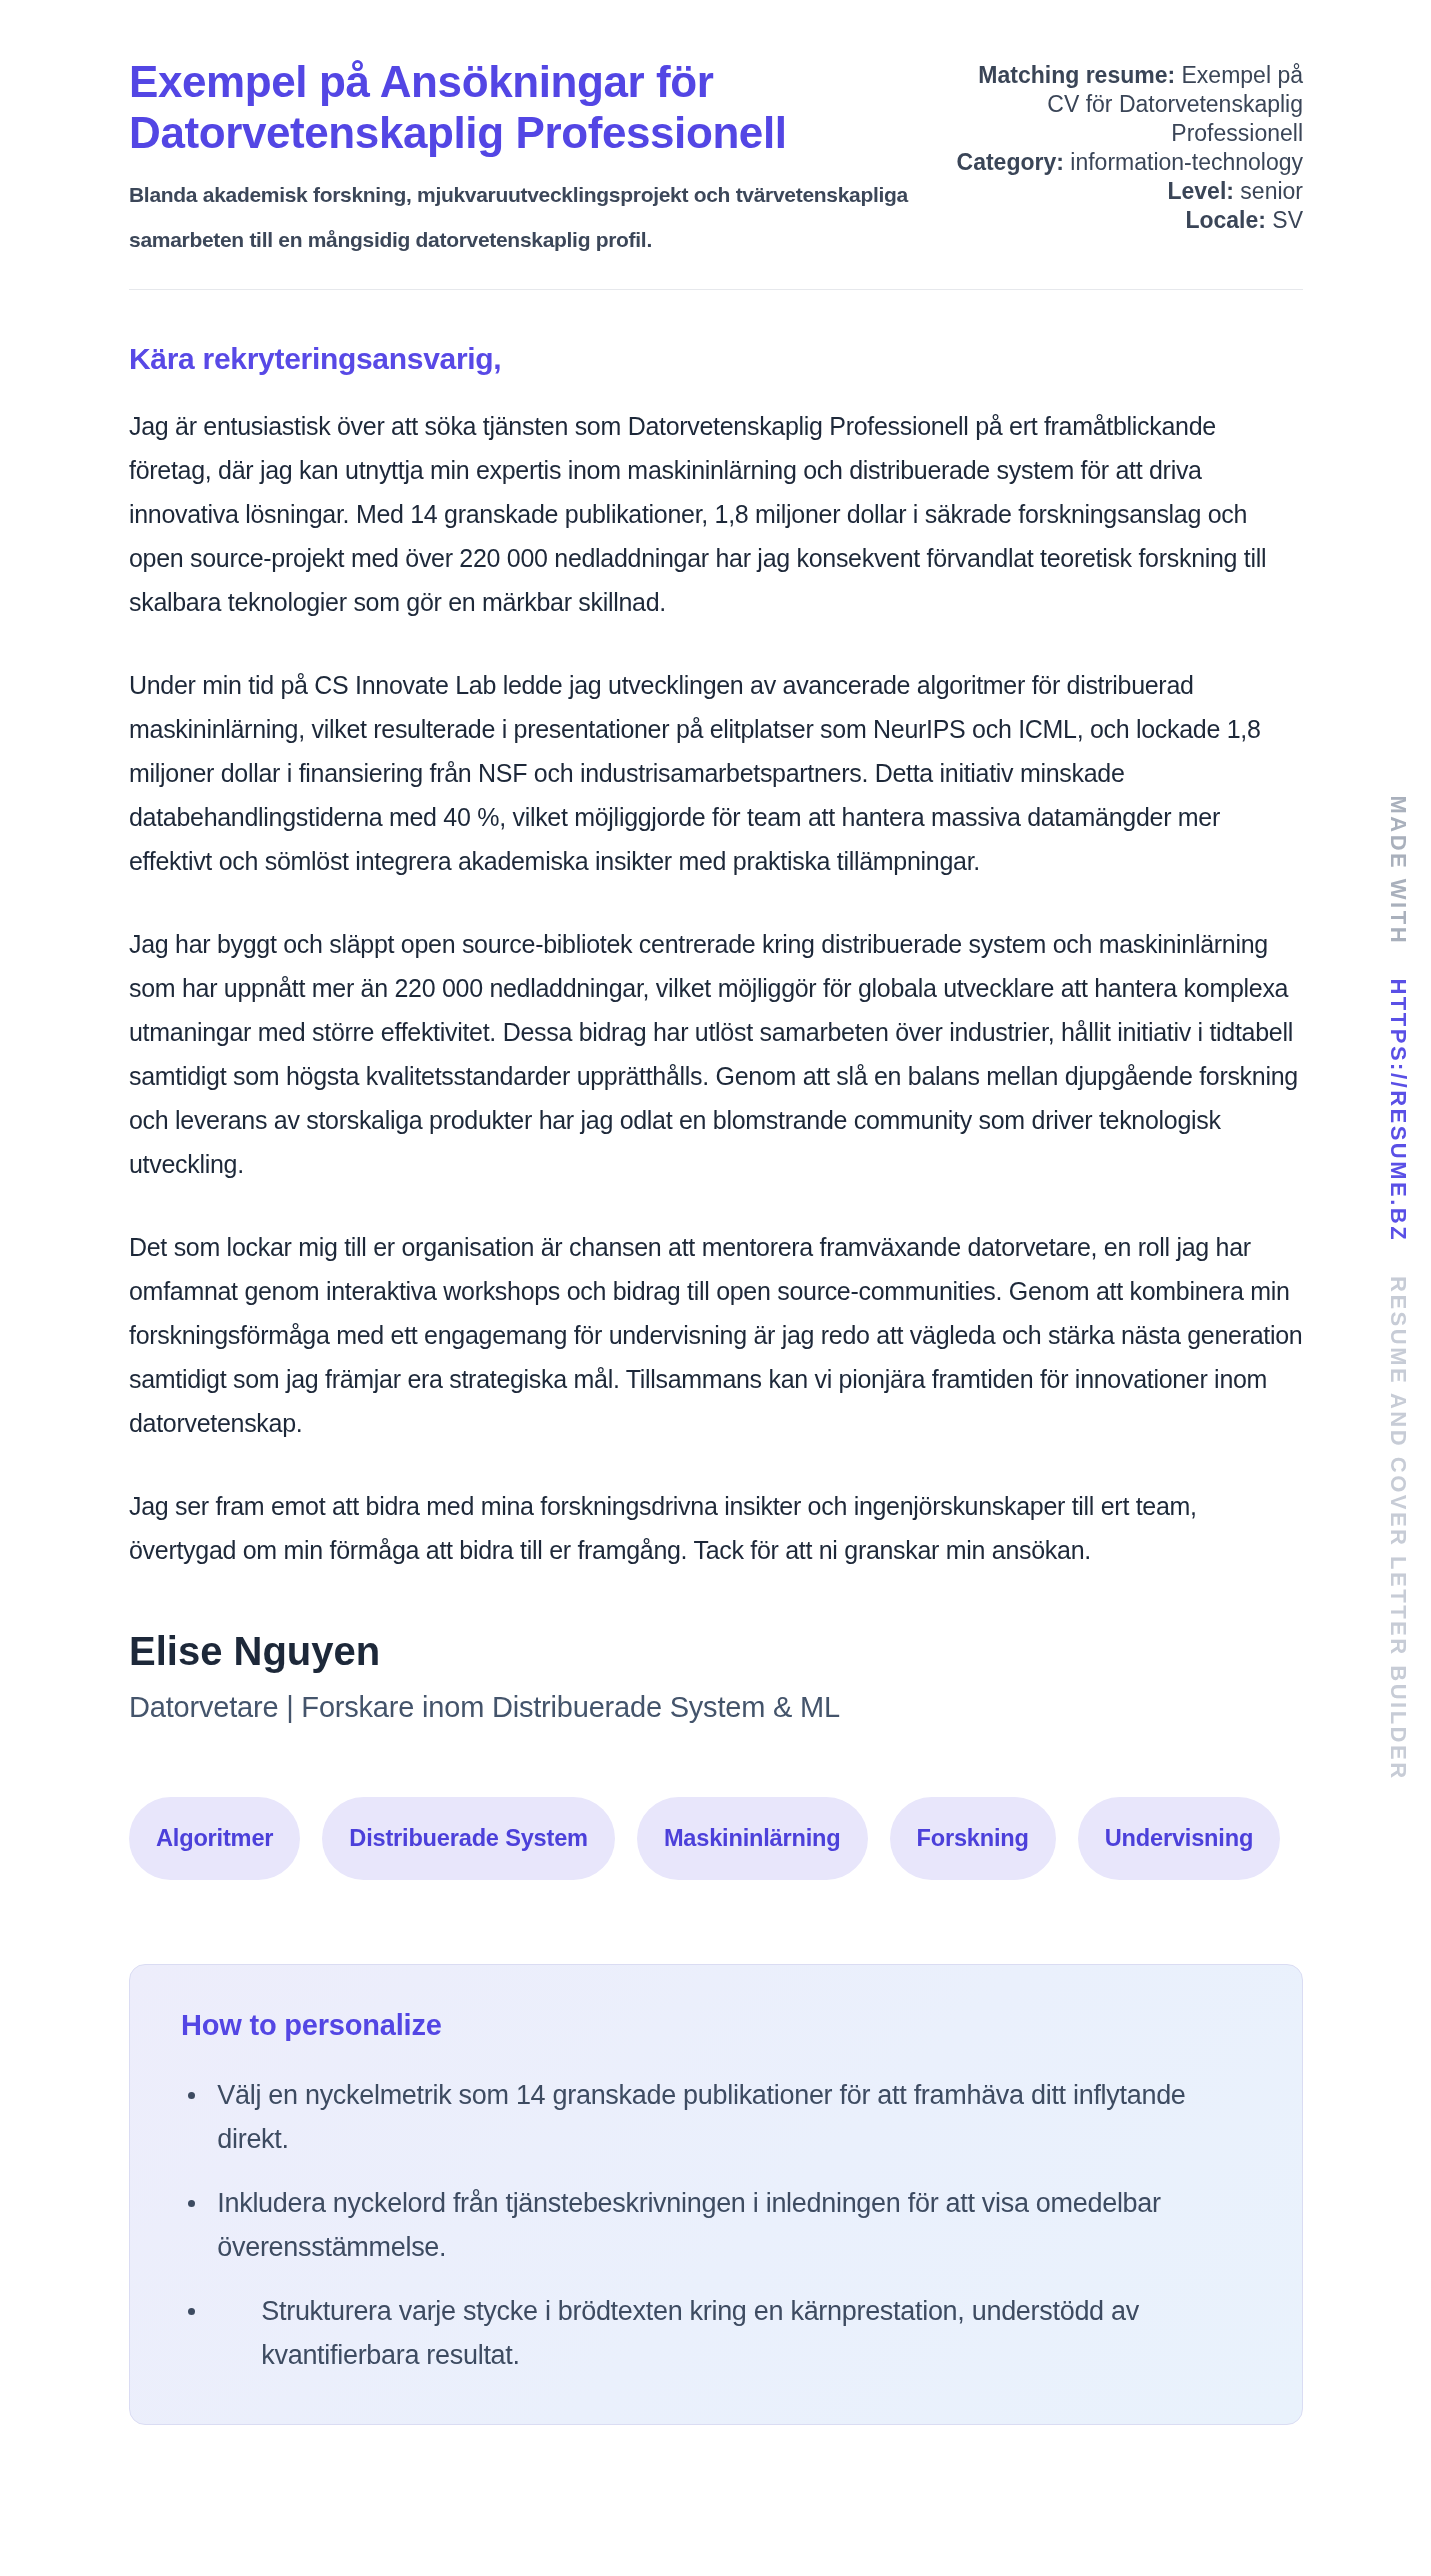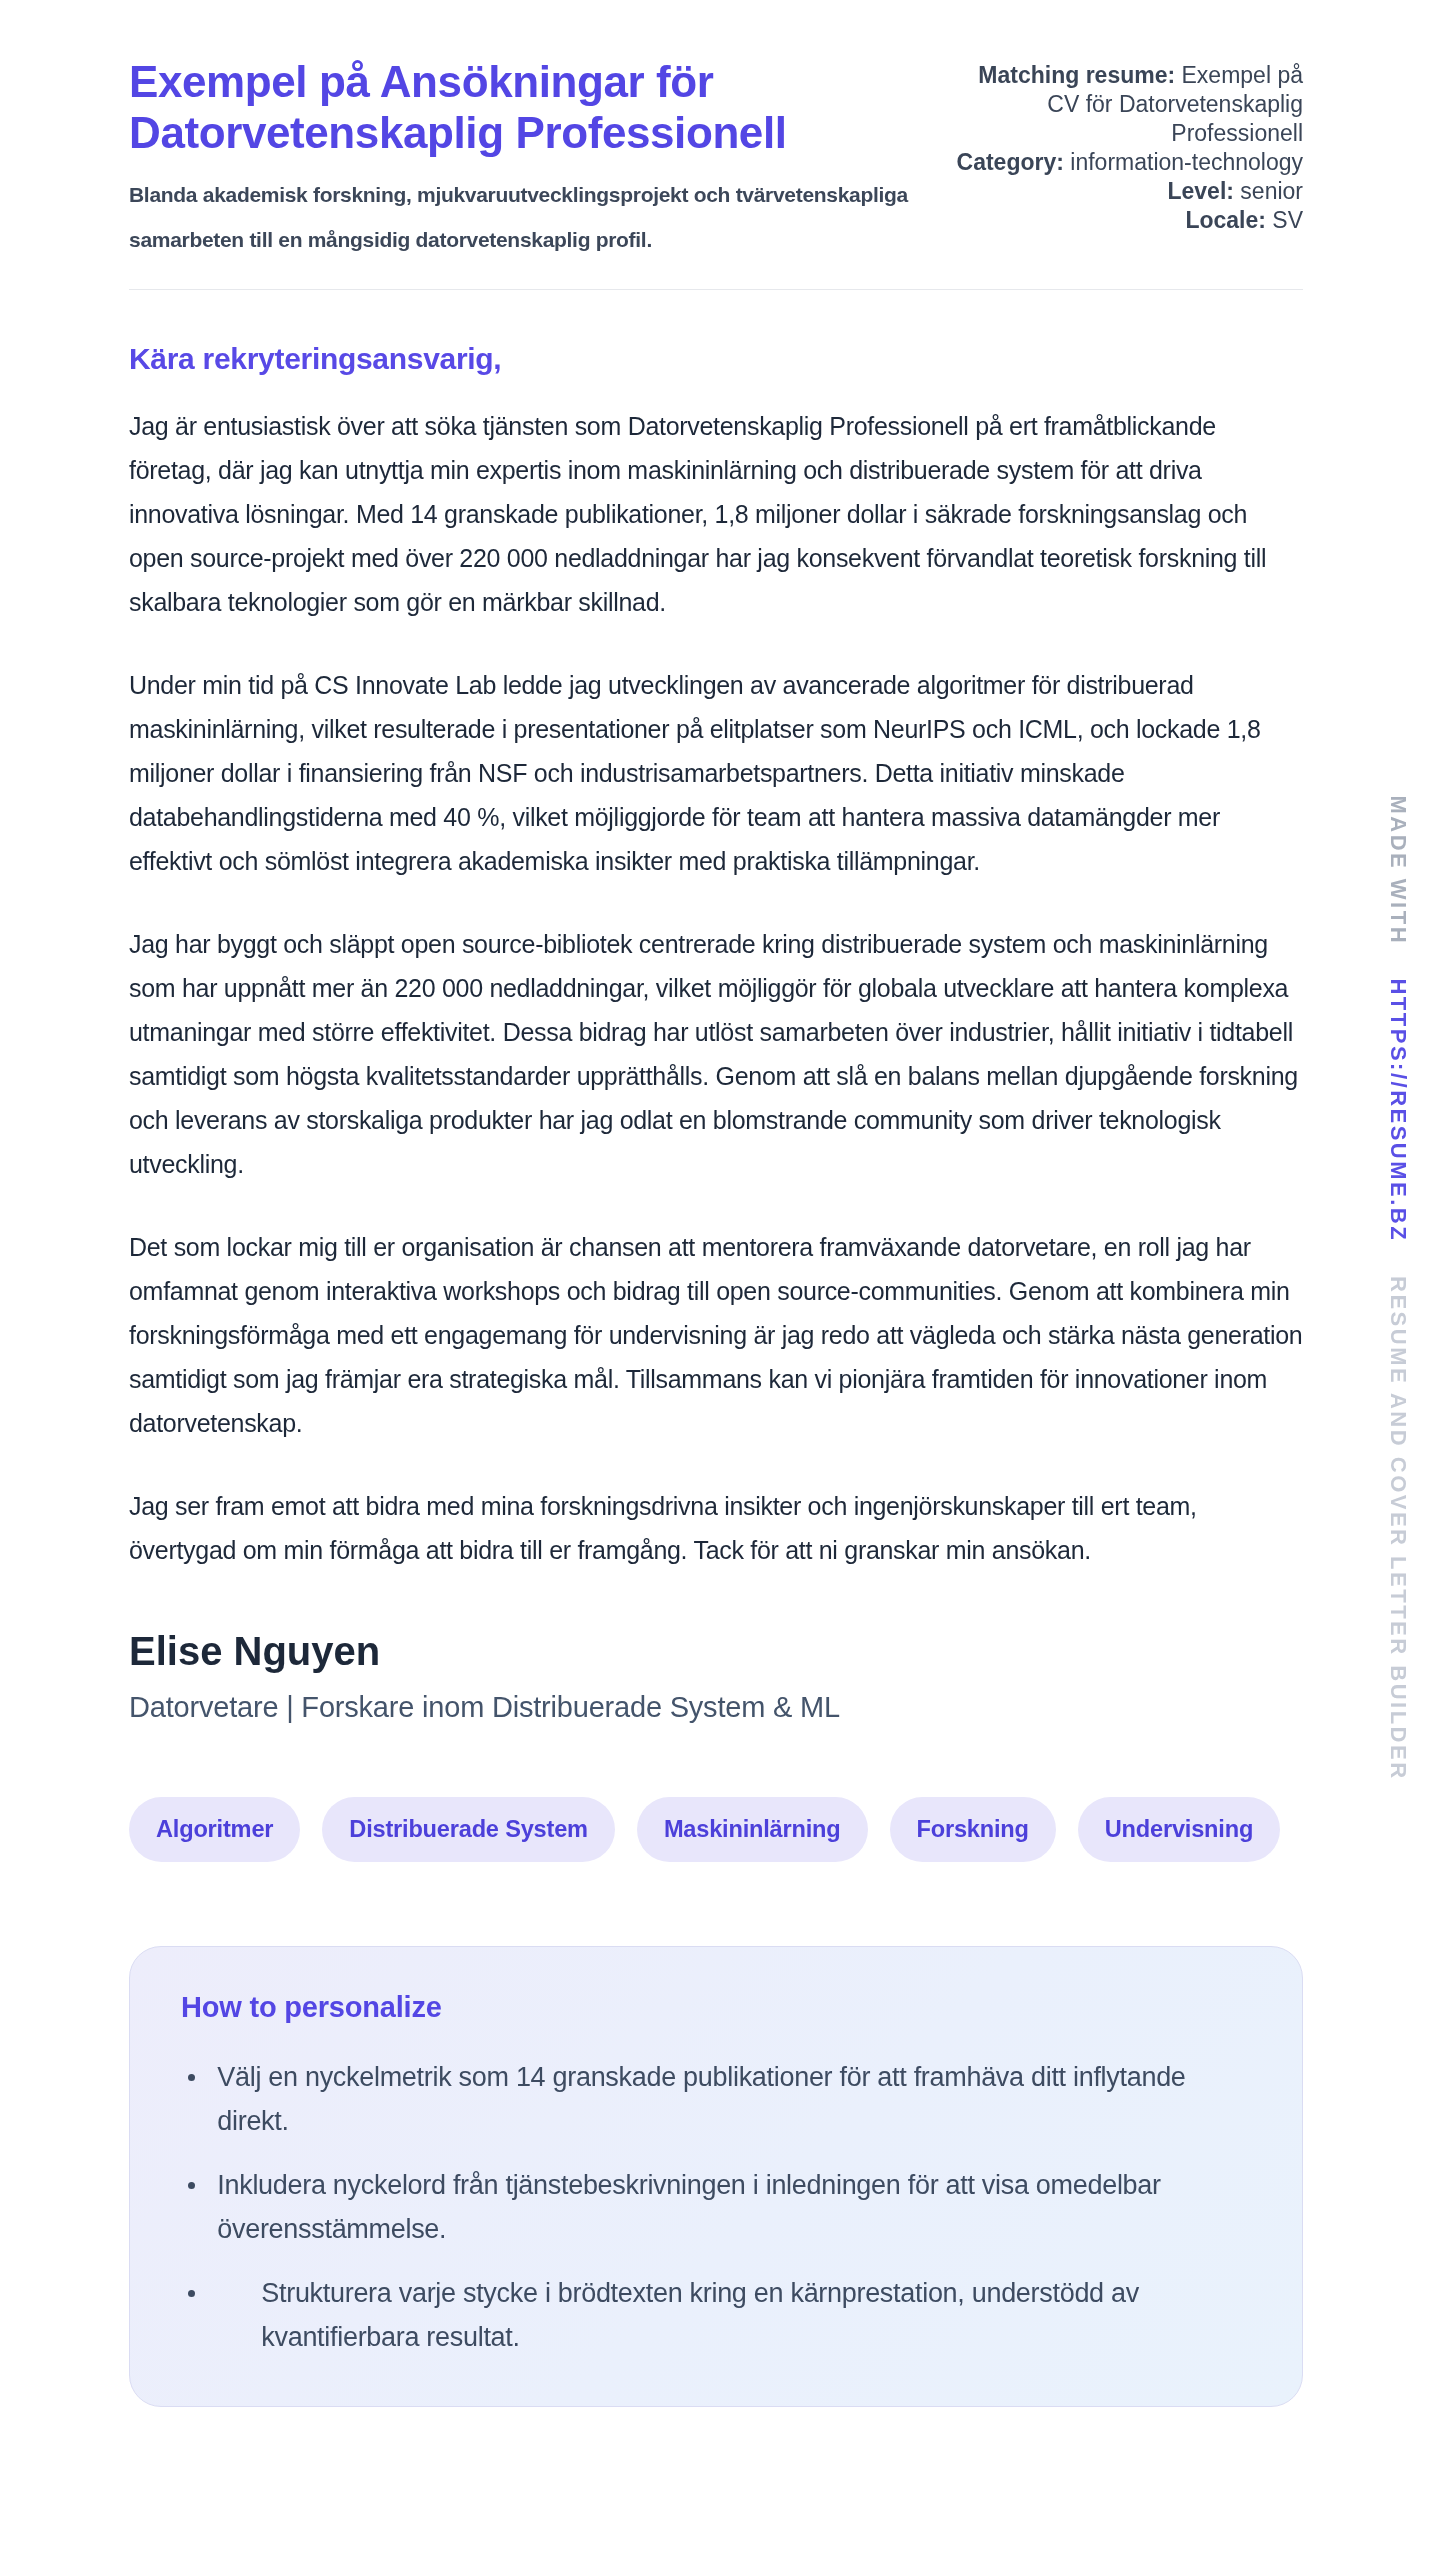--- a/index.html
+++ b/index.html
@@ -41,28 +41,28 @@
   .letter p.para + p.para { margin-top:0; }
 
   .sig-name { margin-top:61px; font-size:40px; line-height:37px; font-weight:700; color:#1d2839; }
   .sig-role { margin-top:18.5px; font-size:29px; line-height:37px; color:#44546b; letter-spacing:-0.2px; }
 
   
   .tags { margin-top:71px; display:flex; flex-wrap:wrap; gap:22px; }
   .pill {
     display:inline-block; background:#e8e6fb; color:#4c40da;
     font-size:23.6px; font-weight:600; line-height:23.6px;
-    padding:21px 27px; border-radius:841px; letter-spacing:-0.2px;
+    padding:30px 27px; border-radius:841px; letter-spacing:-0.2px;
   }
 
   
   .tips-box {
     margin-top:84px; margin-bottom:82px;
     background:linear-gradient(135deg, #ededfb 0%, #eaf0fc 55%, #e9f2fc 100%);
-    border:1.7px solid #dadcf3; border-radius:32px;
+    border:1.7px solid #dadcf3; border-radius:16px;
     padding:42px 51px 47px 51px;
   }
   .tips-heading { color:#5346e4; font-size:29px; line-height:37px; font-weight:700; letter-spacing:-0.2px; }
   .tips-list { margin-top:29px; list-style:none; }
   .tips-list li { display:flex; align-items:flex-start; margin-bottom:20px; }
   .tips-list li:last-child { margin-bottom:0;gap:44px; }
   .dot {
     flex:none; width:7.6px; height:7.6px; border-radius:50%;
     background:#3d4b61; margin:18.5px 22px 0 6.7px;
   }

